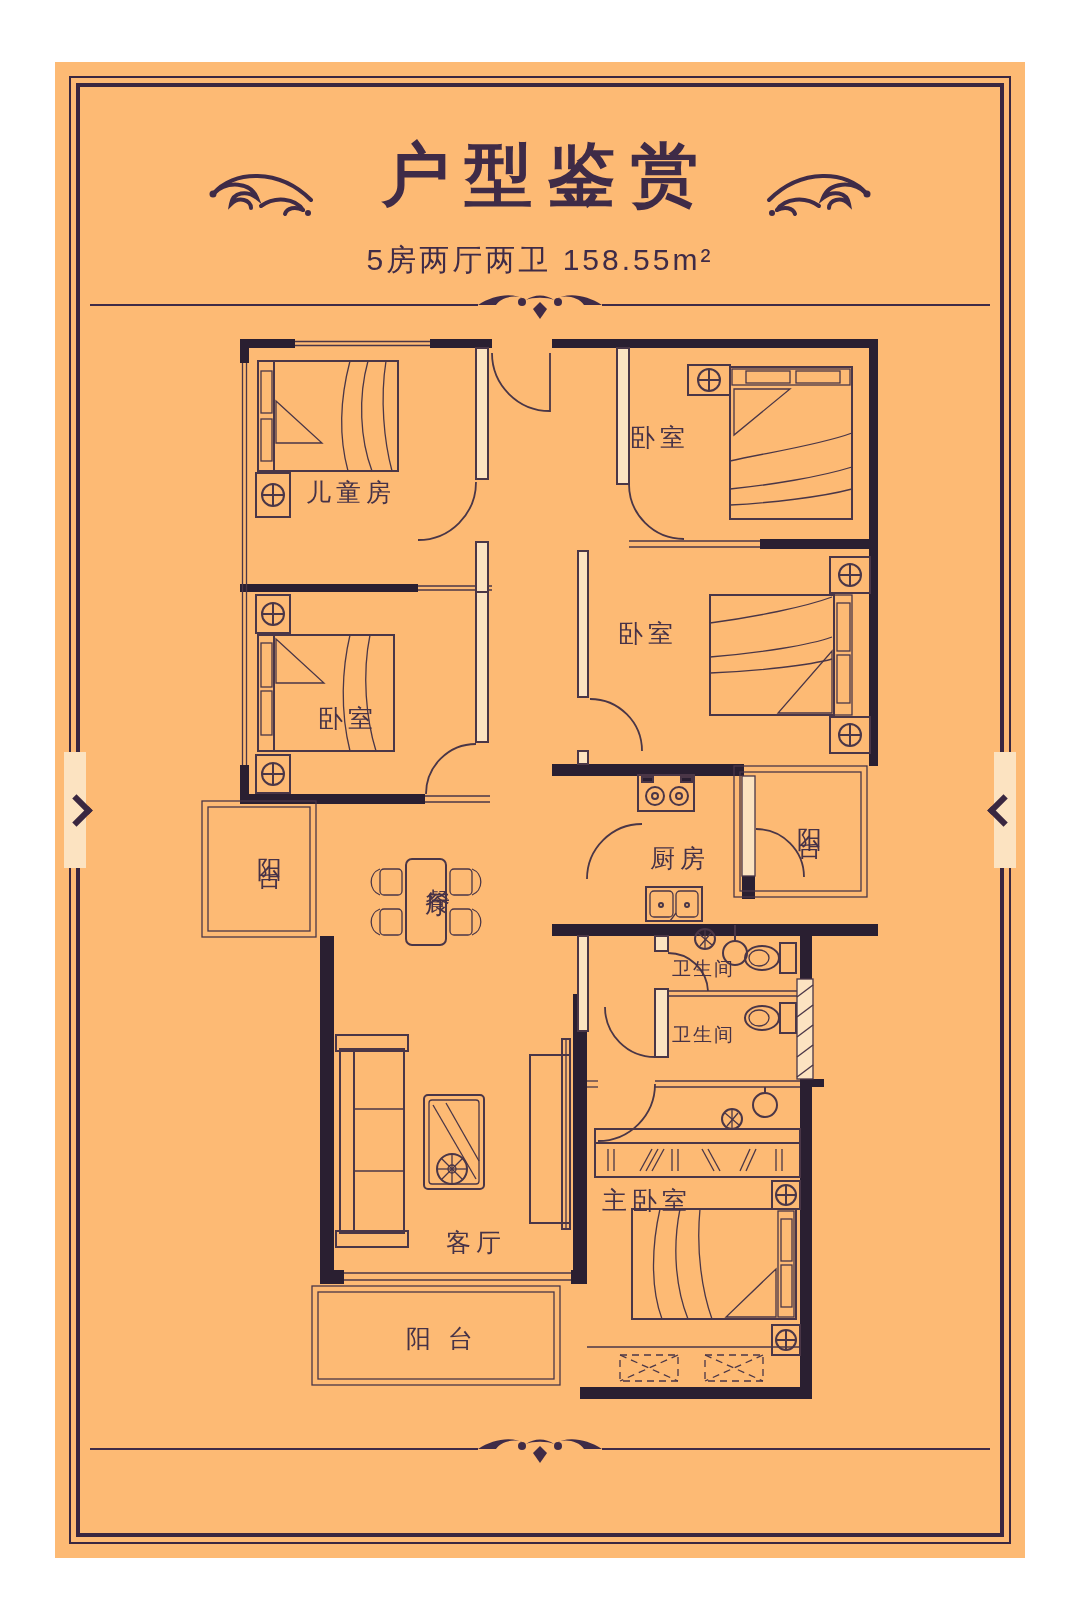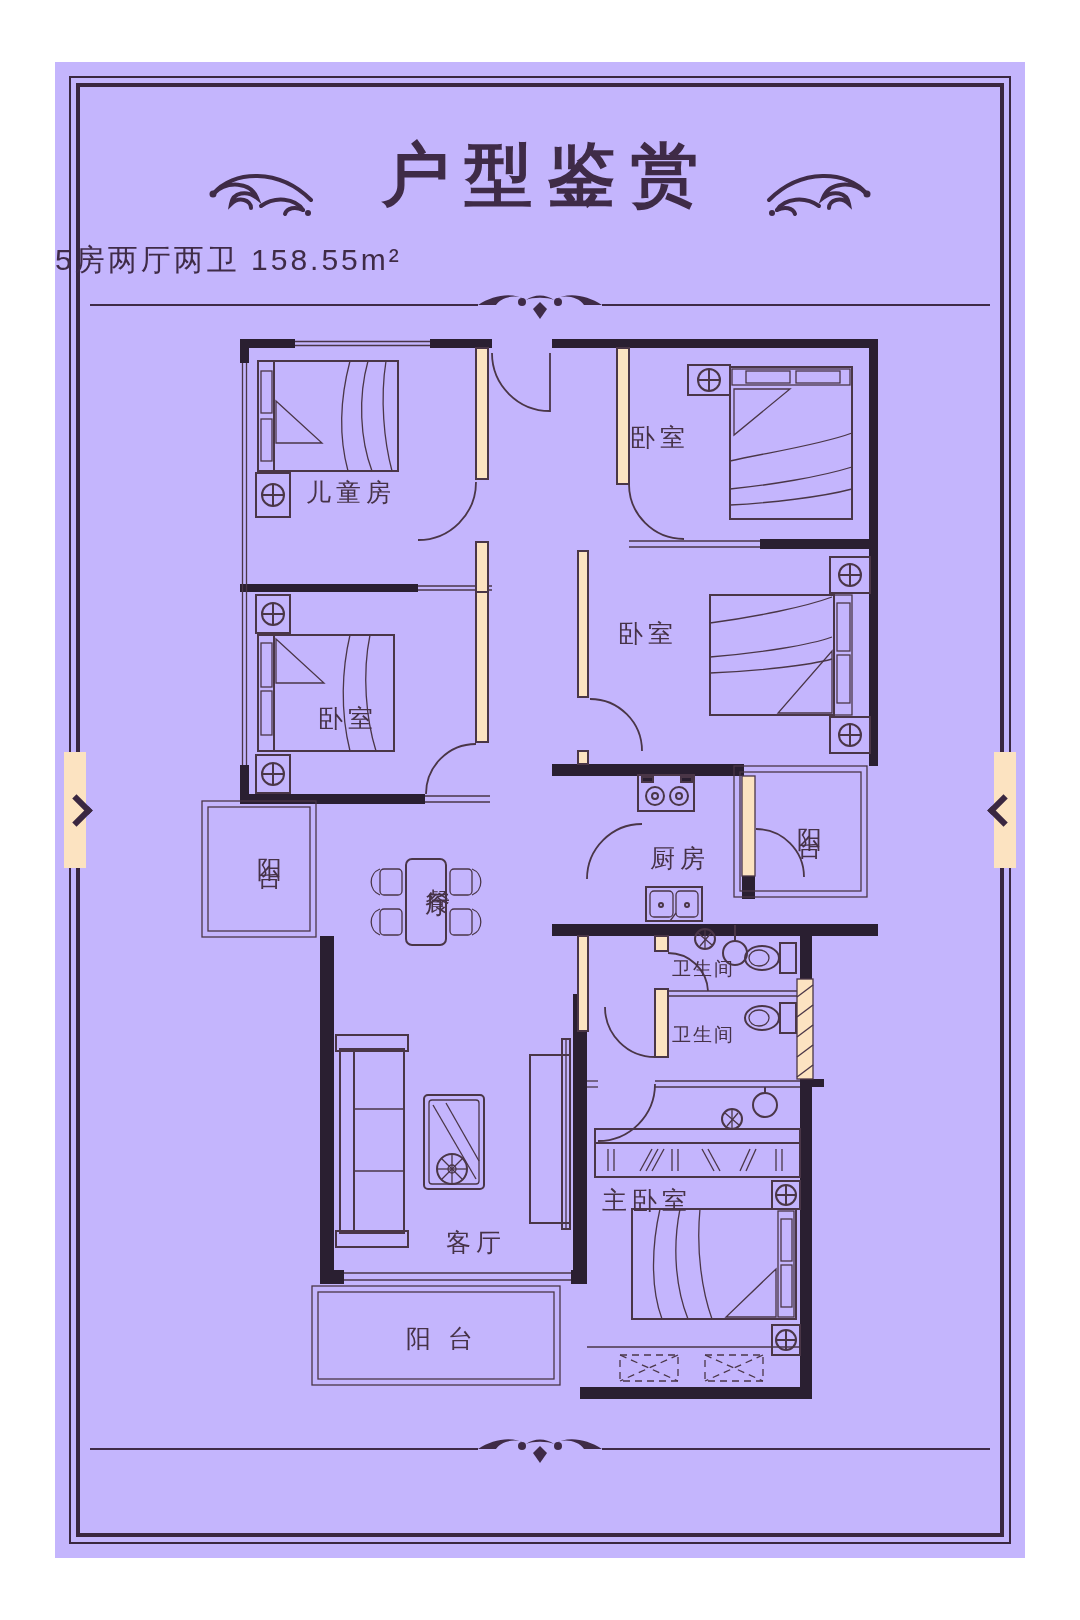--- a/index.html
+++ b/index.html
@@ -4,38 +4,38 @@
 <style>
   html,body{margin:0;padding:0;}
   body{
     width:1080px;height:1620px;position:relative;overflow:hidden;
     background:repeating-linear-gradient(135deg,#453052 0 150px,#3826433 0),
                repeating-linear-gradient(135deg,#463153 0 150px,#342440 150px 300px);
     font-family:"Liberation Sans","DejaVu Sans",sans-serif;
   }
   .card{
     position:absolute;left:55px;top:62px;width:970px;height:1496px;
-    background:#c4b5fd;
+    background:#fdba74;
   }
   .border-thin{position:absolute;inset:14px;border:2px solid #3a2740;pointer-events:none;}
   .border-thick{position:absolute;inset:21px;border:4px solid #3a2740;pointer-events:none;}
   .border-gap{position:absolute;width:22px;height:116px;top:calc(50% - 58px);background:#fce3c1;}
   .border-gap.left{left:9px;} .border-gap.right{right:9px;}
   .chev{position:absolute;width:17px;height:17px;border-top:6px solid #3a2740;border-right:6px solid #3a2740;top:calc(50% - 11px);}
   .chev.left{left:10px;transform:rotate(45deg);}
   .chev.right{right:10px;transform:rotate(225deg);}
   .title{
     position:absolute;top:68px;left:0;width:100%;text-align:center;
     font-size:68px;font-weight:700;color:#3f2b47;letter-spacing:0.22em;text-indent:0.22em;
   }
   .flourish{position:absolute;top:100px;width:110px;height:66px;color:#3f2b47;}
   .flourish.fl-left{left:150px;}
   .flourish.fl-right{right:150px;transform:scaleX(-1);}
   .subtitle{
-    position:absolute;top:178px;left:0;width:100%;text-align:left;
+    position:absolute;top:178px;left:0;width:100%;text-align:center;
     font-size:30px;color:#3f2b47;letter-spacing:3px;
   }
   .divider{position:absolute;left:35px;width:900px;height:30px;color:#3f2b47;}
   .div-top{top:228px;}
   .div-bottom{top:1372px;}
   .footer-note{
     position:absolute;top:1404px;left:0;width:100%;text-align:center;
     font-size:22px;color:#3e2b45;letter-spacing:1px;
   }
   .plan{position:absolute;left:145px;top:276px;width:680px;height:1062px;}

